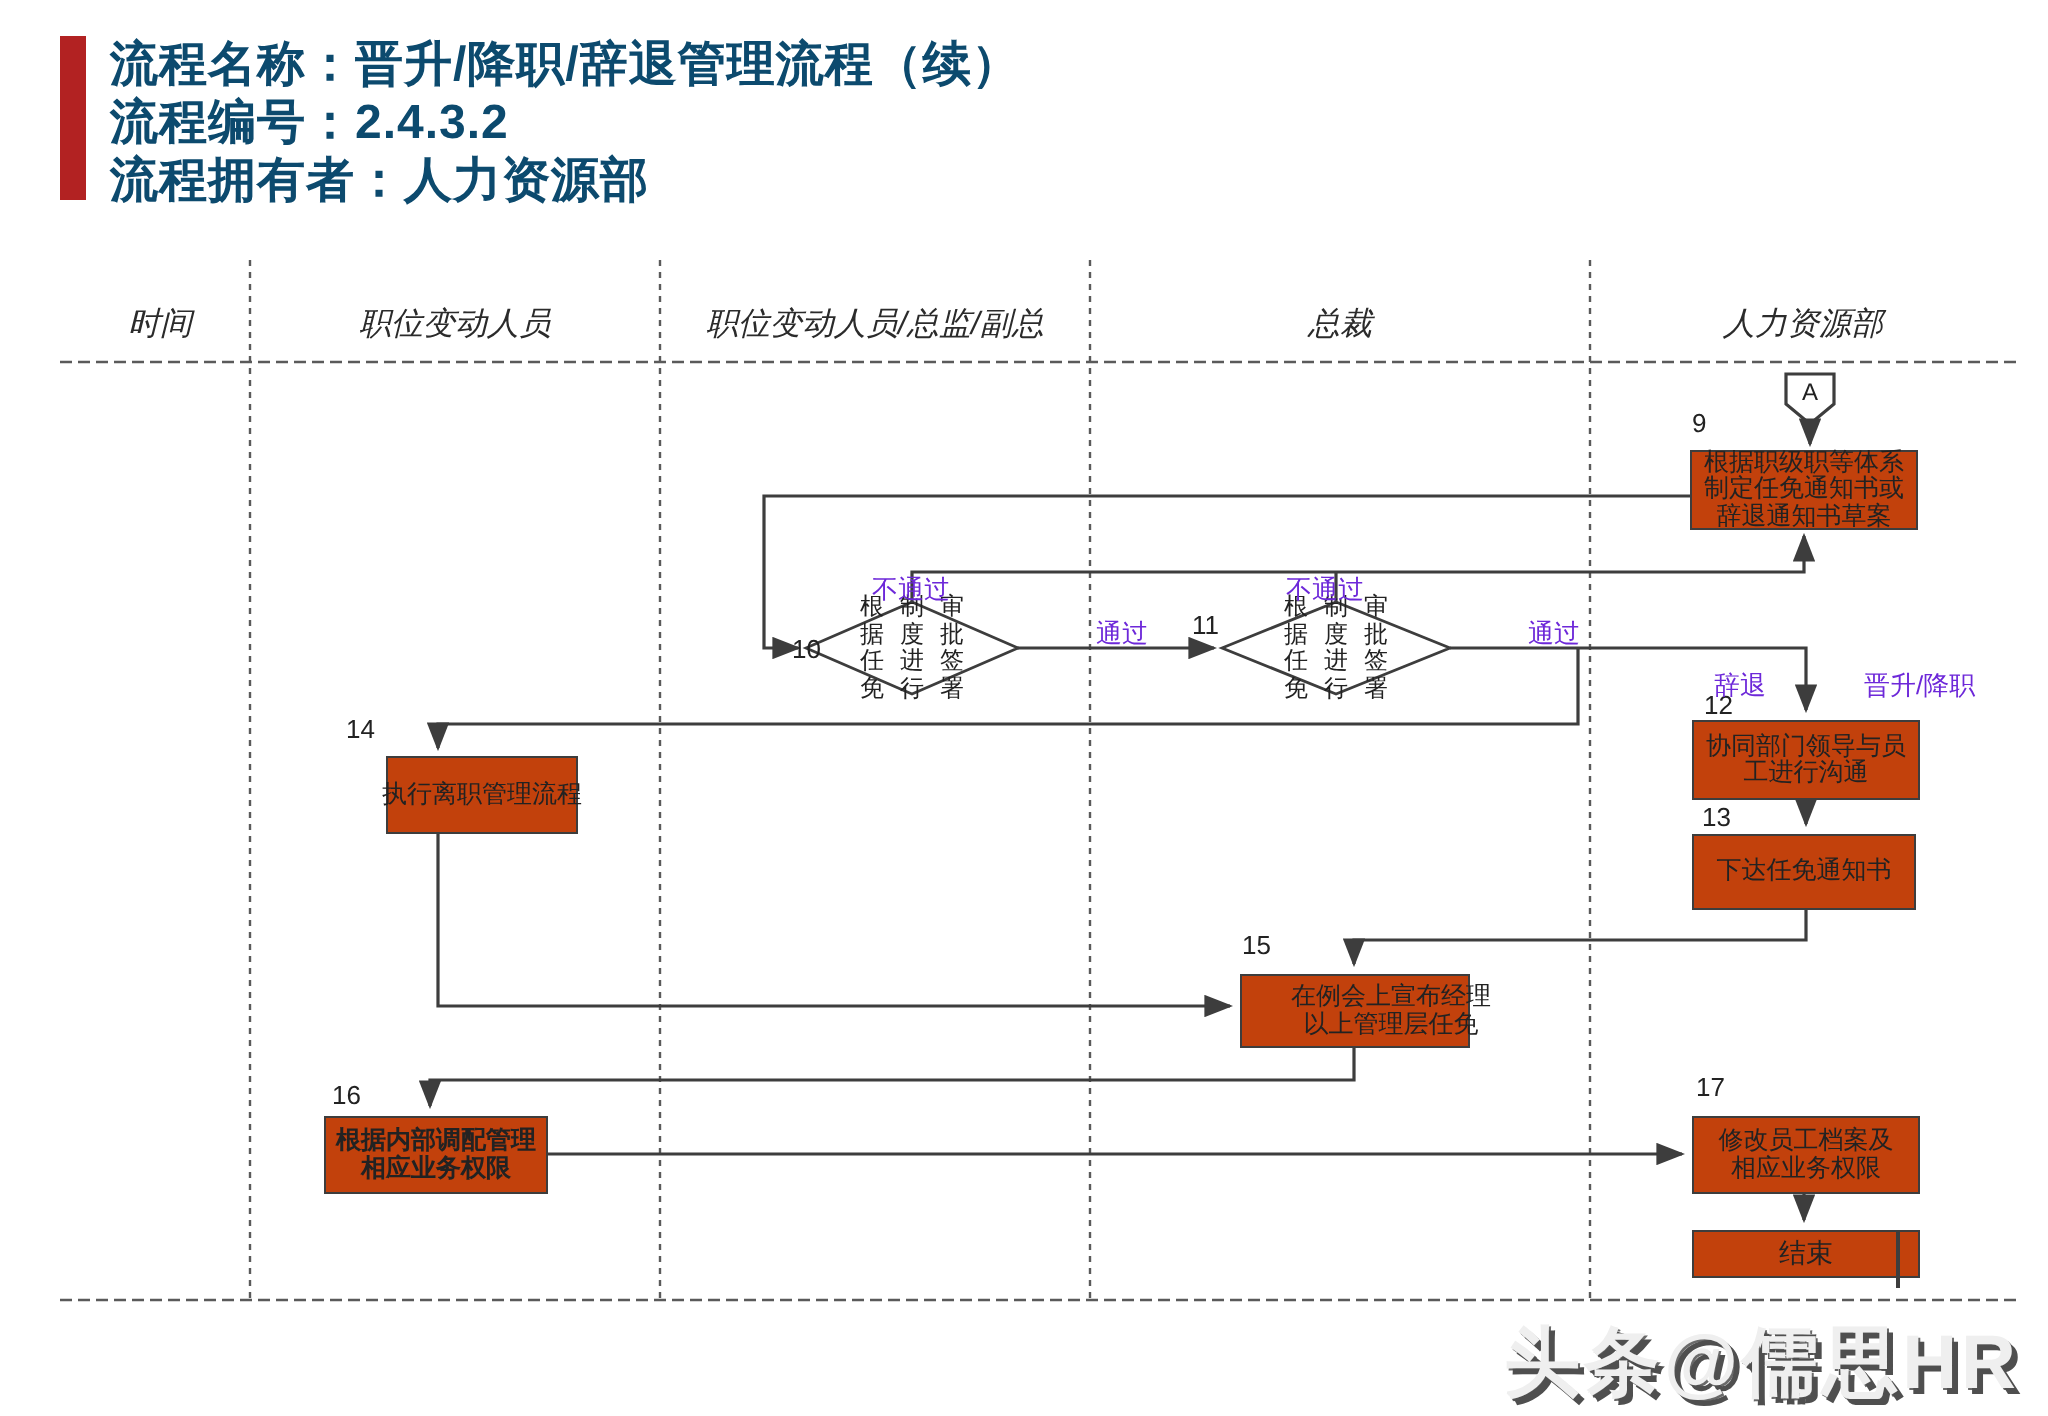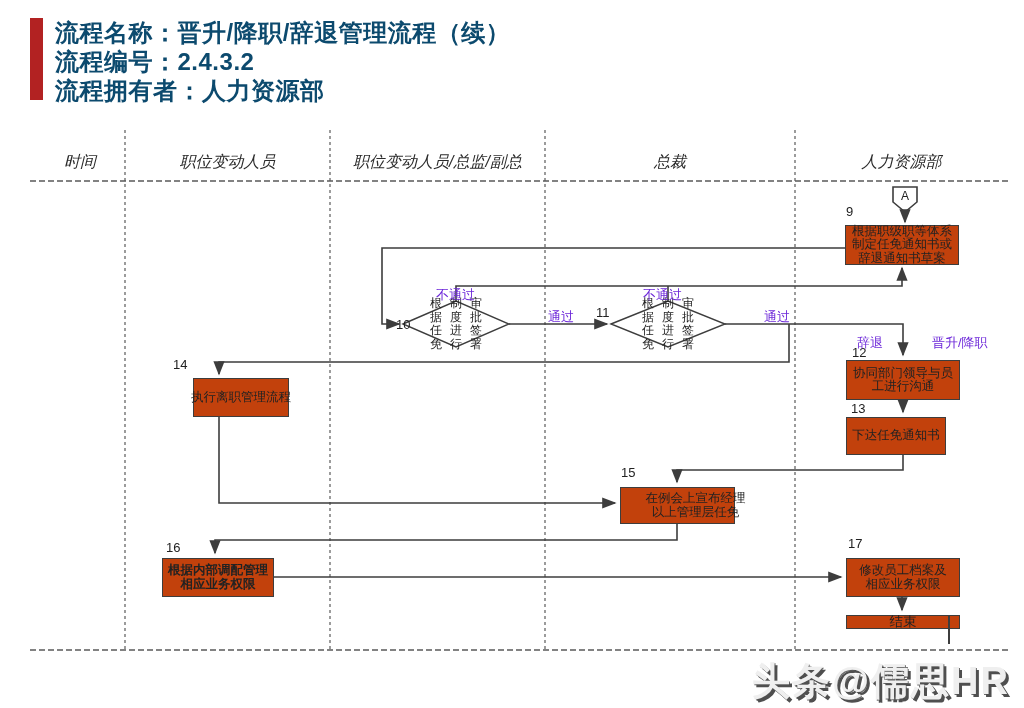--- a/index.html
+++ b/index.html
@@ -119,21 +119,21 @@
   <div>根据任免</div>
   <div>制度进行</div>
   <div>审批签署</div>
 </div>
 
 <div class="node" style="left:846px;top:360px;width:114px;height:40px;">
   <div class="bl">协同部门领导与员</div>
   <div class="bl">工进行沟通</div>
 </div>
 
-<div class="node" style="left:846px;top:417px;width:100px;height:38px;">
+<div class="node" style="left:846px;top:417px;width:112px;height:38px;">
   <div class="bl">下达任免通知书</div>
 </div>
 
 <div class="node" style="left:165px;top:378px;width:96px;height:39px;margin-left:28px;">
   <div class="bl">执行离职管理流程</div>
 </div>
 
 <div class="node" style="left:620px;top:487px;width:115px;height:37px;padding-left:36px;">
   <div class="bl">在例会上宣布经理</div>
   <div class="bl">以上管理层任免</div>
@@ -142,21 +142,21 @@
 <div class="node" style="left:162px;top:558px;width:112px;height:39px;font-weight:bold;">
   <div class="bl">根据内部调配管理</div>
   <div class="bl">相应业务权限</div>
 </div>
 
 <div class="node" style="left:846px;top:558px;width:114px;height:39px;">
   <div class="bl">修改员工档案及</div>
   <div class="bl">相应业务权限</div>
 </div>
 
-<div class="node" style="left:846px;top:615px;width:114px;height:14px;font-size:13.5px;">
+<div class="node" style="left:846px;top:615px;width:114px;height:24px;font-size:13.5px;">
   <div class="bl">结束</div>
 </div>
 <div class="endline"></div>
 
 <div class="edgelbl" style="left:412px;top:286px;">不通过</div>
 <div class="edgelbl" style="left:619px;top:286px;">不通过</div>
 <div class="edgelbl" style="left:524px;top:308px;">通过</div>
 <div class="edgelbl" style="left:740px;top:308px;">通过</div>
 <div class="edgelbl" style="left:833px;top:334px;">辞退</div>
 <div class="edgelbl" style="left:908px;top:334px;">晋升/降职</div>

